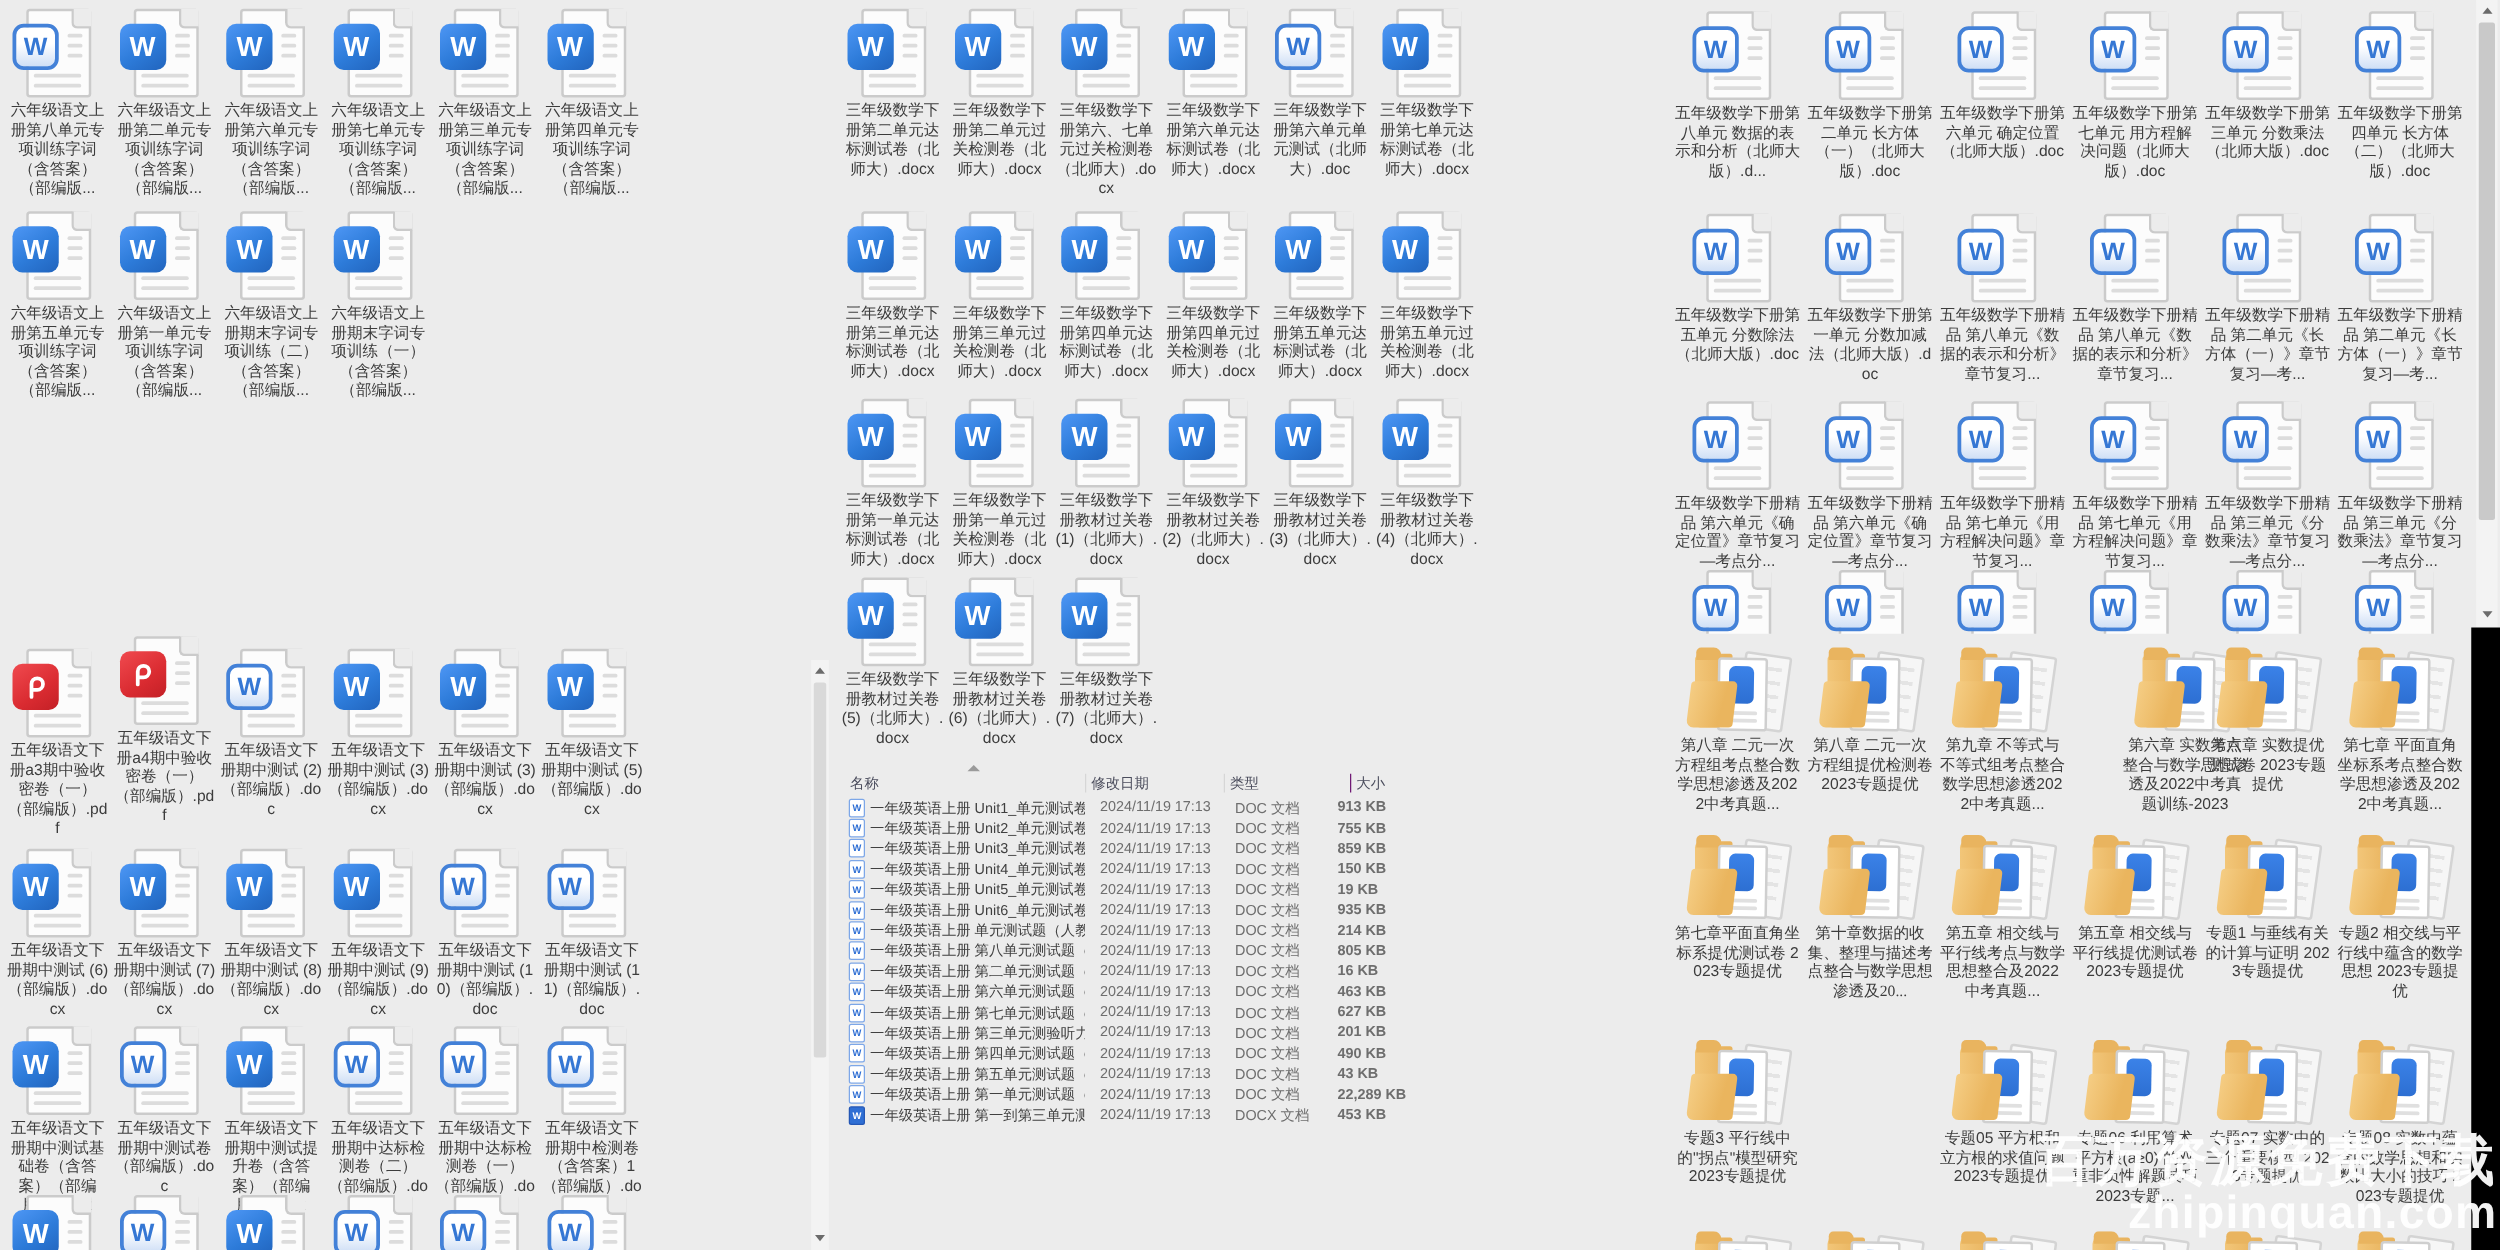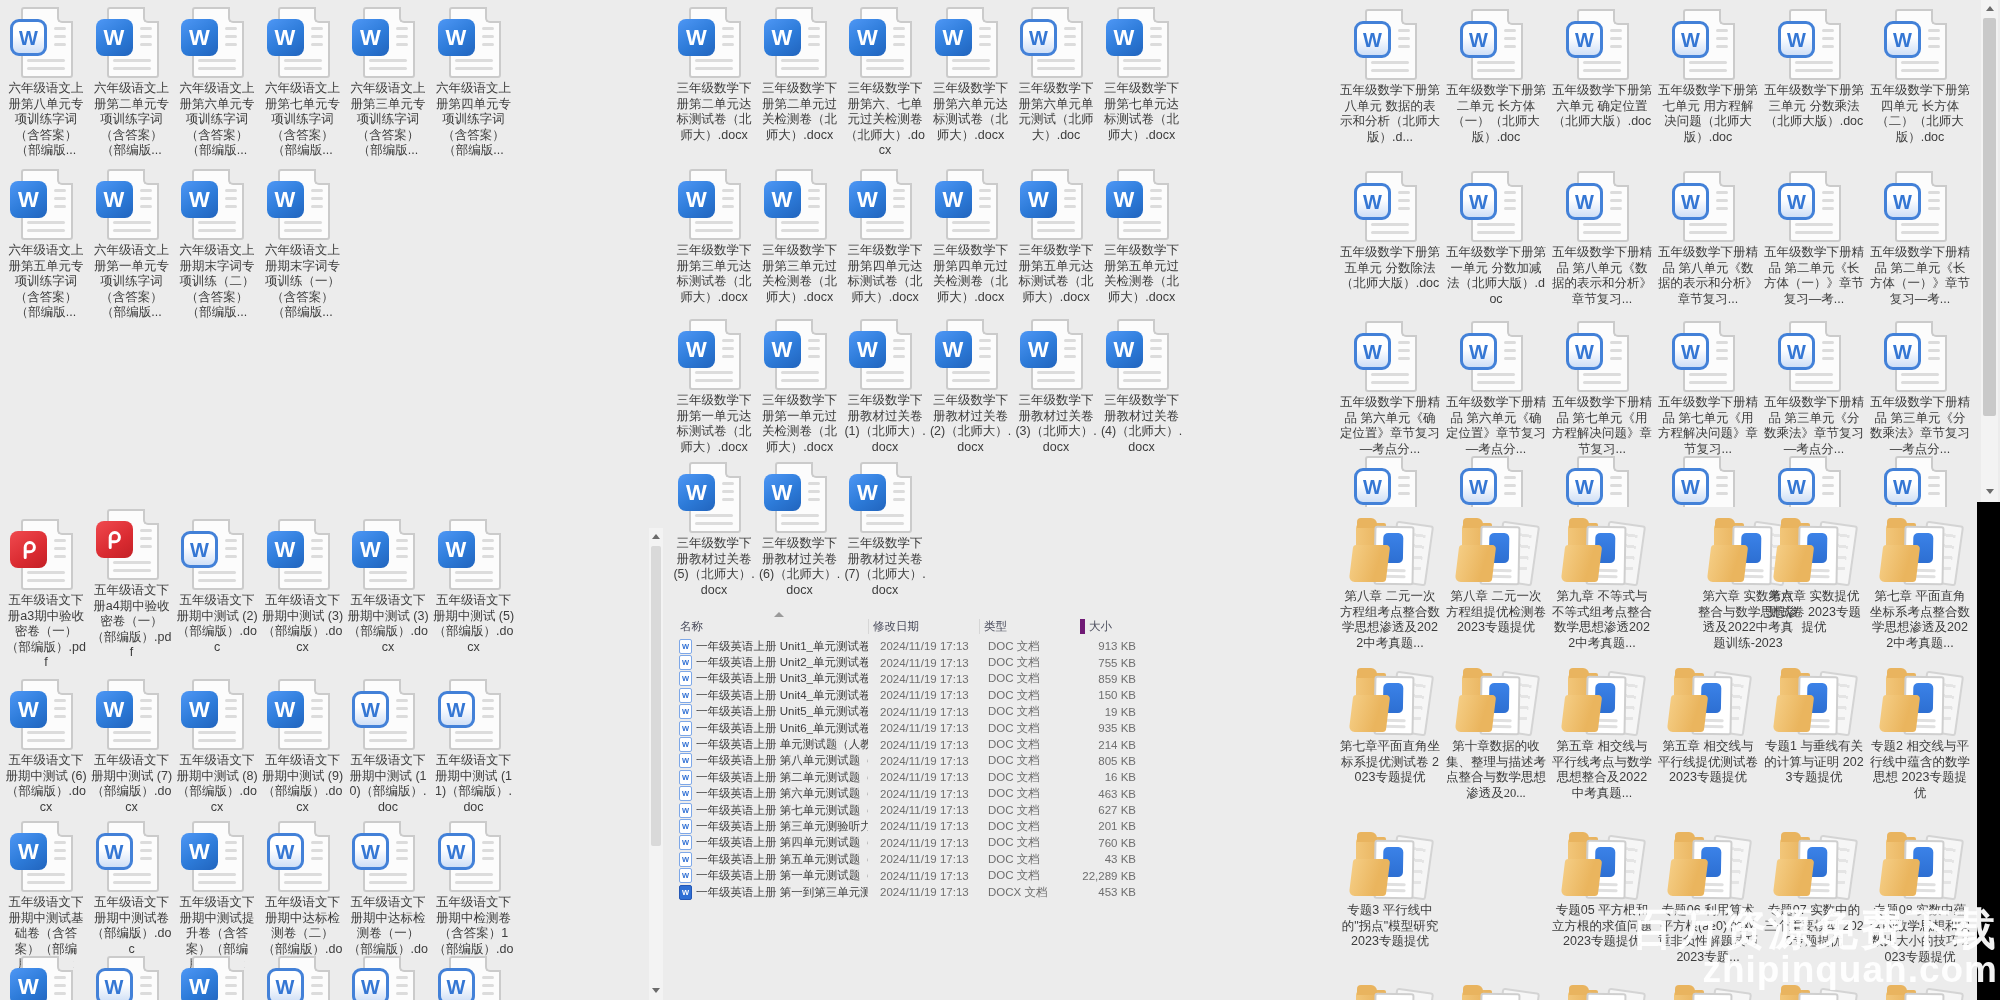--- a/index.html
+++ b/index.html
@@ -39,30 +39,30 @@
   .fd-l2{top:47px;width:24px;}
   .fd-front{position:absolute;left:9px;top:27px;width:37px;height:37px;background:linear-gradient(100deg,#f5cd84 0%,#eab55e 70%);border-radius:3px 4px 3px 6px;transform:skewX(-7deg);}
 
   
   #filelist{position:absolute;left:676px;top:614px;width:474px;font-size:11.5px;color:#404040;}
   .fl-head{position:relative;display:flex;height:24px;align-items:center;color:#4a4c5c;}
   .fl-head .hc{padding-left:4px;}
   .fl-hname{width:188px;}
   .fl-hdate{width:106px;border-left:1px solid #d6d6d6;}
   .fl-htype{width:96px;border-left:1px solid #d6d6d6;}
-  .fl-hsize{flex:1;border-left:5px solid #701a75;}
+  .fl-hsize{flex:1;border-left:1px solid #701a75;}
   .fl-caret{position:absolute;left:98px;top:-2px;width:0;height:0;border-left:5px solid transparent;border-right:5px solid transparent;border-bottom:5px solid #9a9a9a;}
   .fl-row{display:flex;height:16.4px;align-items:center;}
   .fl-ico{width:20px;display:flex;justify-content:flex-start;padding-left:3px;box-sizing:border-box;}
   .sli{width:11px;height:13px;border:1.5px solid #7da7e8;border-radius:2px;background:#fff;color:#2f6fd4;font-size:7.5px;font-weight:bold;display:flex;align-items:center;justify-content:center;}
   .sli.solid{background:#2f6fd4;color:#fff;border-color:#2457b5;}
   .fl-name{width:172px;white-space:nowrap;overflow:hidden;}
   .fl-date{width:106px;padding-left:12px;box-sizing:border-box;color:#6e6e6e;white-space:nowrap;}
   .fl-type{width:96px;padding-left:14px;box-sizing:border-box;color:#6e6e6e;white-space:nowrap;}
-  .fl-size{flex:1;text-align:right;padding-right:14px;color:#6e6e6e;white-space:nowrap;}
+  .fl-size{flex:1;text-align:left;padding-right:14px;color:#6e6e6e;white-space:nowrap;font-weight:bold;}
 
   
   .sb{position:absolute;background:#f3f3f3;}
   .sb-thumb{position:absolute;left:2px;right:2px;background:#c9c9c9;border-radius:2px;}
   .arr{position:absolute;left:50%;transform:translateX(-50%);width:0;height:0;border-left:4px solid transparent;border-right:4px solid transparent;}
   .arr-up{border-bottom:5px solid #6b6b6b;}
   .arr-dn{border-top:5px solid #6b6b6b;}
   #blackbar{position:absolute;left:1977px;top:502px;width:23px;height:498px;background:#000;z-index:4;}
   #watermark{position:absolute;right:2px;top:903px;z-index:6;text-align:right;color:#fff;opacity:0.95;font-weight:bold;line-height:1.0;}
   #wm1{font-size:37px;letter-spacing:1px;}
@@ -190,21 +190,21 @@
           <span class="fl-type">DOC 文档</span>
           <span class="fl-size">201 KB</span>
         </div>
         <div class="fl-row">
           <span class="fl-ico">
             <span class="sli">W</span>
           </span>
           <span class="fl-name">一年级英语上册 第四单元测试题（人教...</span>
           <span class="fl-date">2024/11/19 17:13</span>
           <span class="fl-type">DOC 文档</span>
-          <span class="fl-size">760 KB</span>
+          <span class="fl-size">490 KB</span>
         </div>
         <div class="fl-row">
           <span class="fl-ico">
             <span class="sli">W</span>
           </span>
           <span class="fl-name">一年级英语上册 第五单元测试题（人教...</span>
           <span class="fl-date">2024/11/19 17:13</span>
           <span class="fl-type">DOC 文档</span>
           <span class="fl-size">43 KB</span>
         </div>

